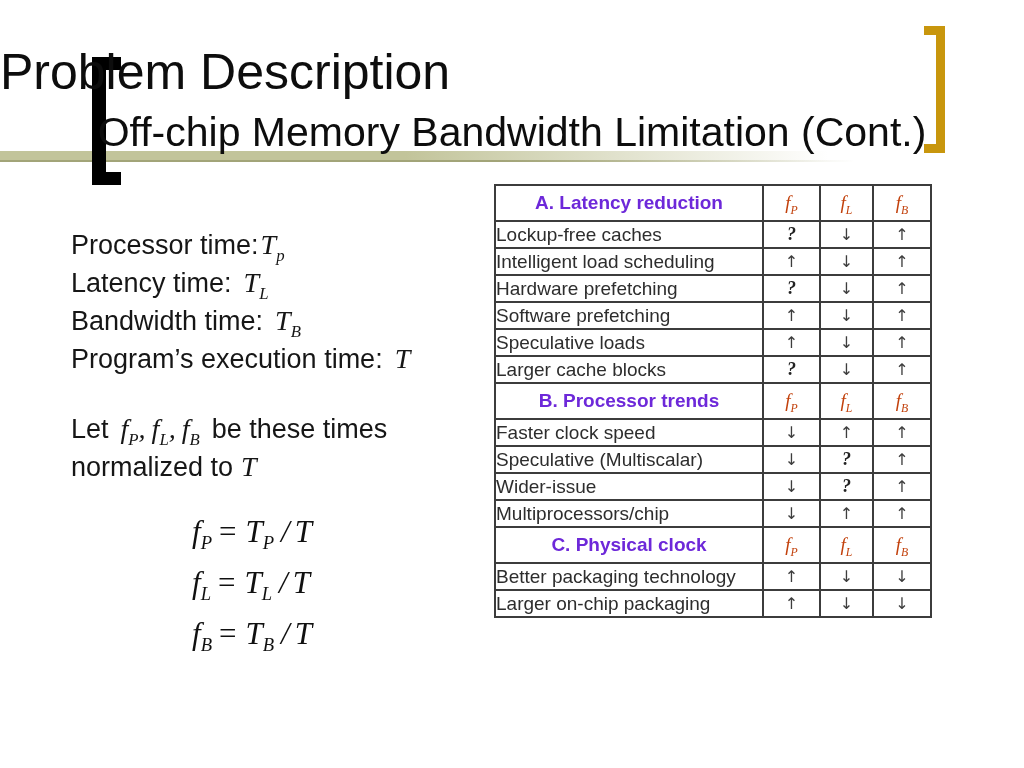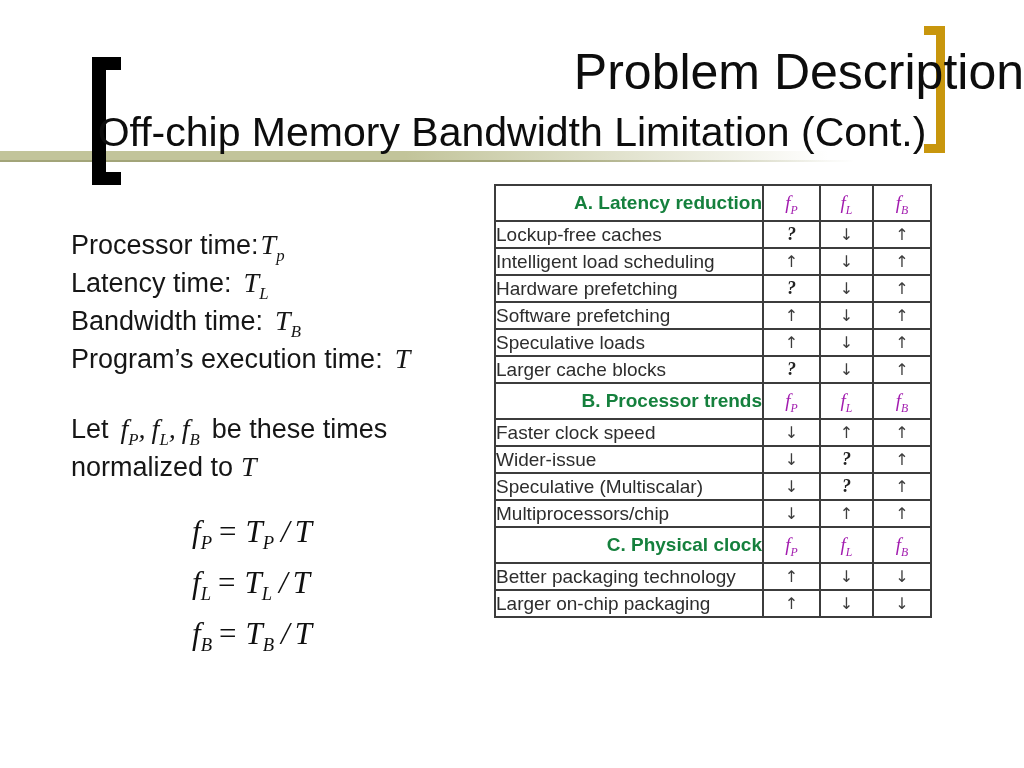--- a/index.html
+++ b/index.html
@@ -27,21 +27,21 @@
   }
   .bracket-right {
     position: absolute; left: 924px; top: 26px; width: 21px; height: 127px;
     box-sizing: border-box; z-index: 2;
     border-right: 9px solid #c8960d;
     border-top: 9px solid #c8960d;
     border-bottom: 9px solid #c8960d;
   }
   .title {
     position: absolute; top: 44px; left: 0; width: 100%; margin: 0;
-    text-align: right; font-size: 50px; font-weight: 400; color: #0d0d0d;
+    text-align: left; font-size: 50px; font-weight: 400; color: #0d0d0d;
     line-height: 56px; z-index: 3;
   }
   .subtitle {
     position: absolute; top: 109px; left: 0; width: 100%; margin: 0;
     text-align: center; font-size: 41px; font-weight: 400; color: #0d0d0d;
     line-height: 46px; z-index: 3;
   }
   
   .mi { font-family: "Liberation Serif", serif; font-style: italic; }
   .mi sub { font-size: 0.6em; line-height: 0; }
@@ -69,22 +69,22 @@
   .formula .slash { margin: 0 5px 0 7px; }
   
   .trend-table {
     position: absolute; left: 494px; top: 184px; z-index: 3;
     border-collapse: collapse; table-layout: fixed;
     background: #ffffff; font-size: 19px; color: #2d2d2d;
   }
   .trend-table td { border: 2px solid #3c3c3c; padding: 0; overflow: hidden; white-space: nowrap; }
   .trend-table tr.sec td { height: 34px; }
   .trend-table tr.row td { height: 25px; }
-  .sec-label { font-weight: bold; text-align: right; color: #15803d; }
-  .fh { text-align: center; font-family: "Liberation Serif", serif; font-style: italic; font-size: 19px; font-weight: normal; color: #a21caf; }
+  .sec-label { font-weight: bold; text-align: center; color: #6d28d9; }
+  .fh { text-align: center; font-family: "Liberation Serif", serif; font-style: italic; font-size: 19px; font-weight: normal; color: #c2410c; }
   .fh sub { font-size: 0.62em; line-height: 0; }
   .lbl { text-align: left; padding-left: 8px; }
   .val { text-align: center; font-family: "DejaVu Sans", sans-serif; font-size: 16px; color: #3d3d3d; }
   .val.q { font-family: "Liberation Serif", serif; font-style: italic; font-weight: bold; font-size: 18px; color: #222222; }
 </style>
 </head>
 <body>
 
 <div class="slide">
 
@@ -189,27 +189,27 @@
         <td class="fh"><span>f</span><sub>L</sub></td>
         <td class="fh"><span>f</span><sub>B</sub></td>
       </tr>
       <tr class="row">
         <td class="lbl">Faster clock speed</td>
         <td class="val">↓</td>
         <td class="val">↑</td>
         <td class="val">↑</td>
       </tr>
       <tr class="row">
+        <td class="lbl">Speculative (Multiscalar)</td>
+        <td class="val">↓</td>
+        <td class="val q">?</td>
+        <td class="val">↑</td>
+      </tr>
+      <tr class="row">
         <td class="lbl">Wider-issue</td>
-        <td class="val">↓</td>
-        <td class="val q">?</td>
-        <td class="val">↑</td>
-      </tr>
-      <tr class="row">
-        <td class="lbl">Speculative (Multiscalar)</td>
         <td class="val">↓</td>
         <td class="val q">?</td>
         <td class="val">↑</td>
       </tr>
       <tr class="row">
         <td class="lbl">Multiprocessors/chip</td>
         <td class="val">↓</td>
         <td class="val">↑</td>
         <td class="val">↑</td>
       </tr>

